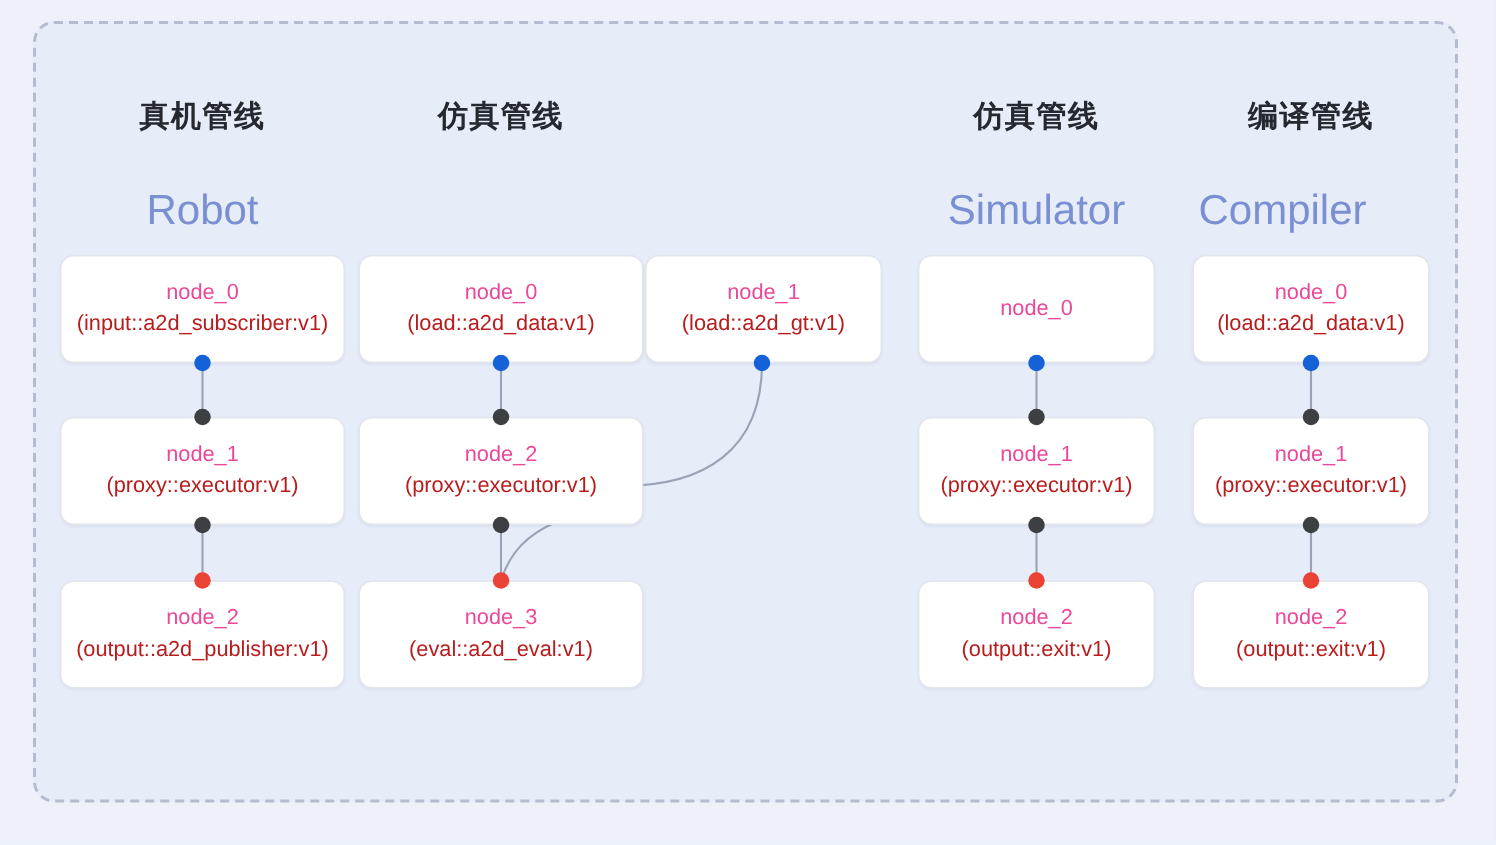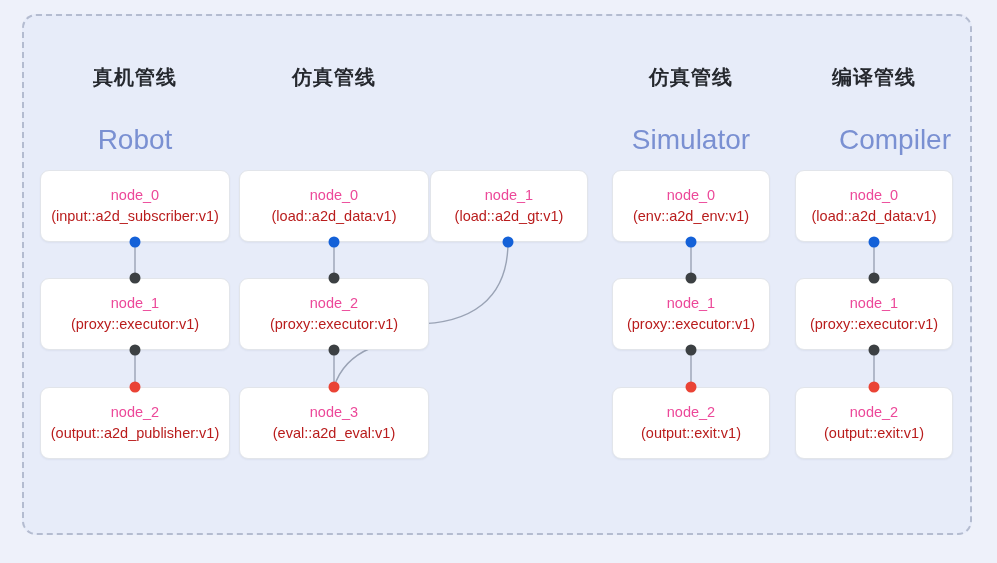--- a/index.html
+++ b/index.html
@@ -119,21 +119,21 @@
     </g>
   </svg>
 
   <div class="col-title-cn" style="left:40px;  top:64px;  width:190px;">真机管线</div>
   <div class="col-title-cn" style="left:239px; top:64px;  width:190px;">仿真管线</div>
   <div class="col-title-cn" style="left:612px; top:64px;  width:158px;">仿真管线</div>
   <div class="col-title-cn" style="left:795px; top:64px;  width:158px;">编译管线</div>
 
   <div class="col-title-en" style="left:40px;  top:124px; width:190px;">Robot</div>
   <div class="col-title-en" style="left:612px; top:124px; width:158px;">Simulator</div>
-  <div class="col-title-en" style="left:793px; top:124px; width:158px;text-align:right;">Compiler</div>
+  <div class="col-title-en" style="left:776px; top:124px; width:158px;">Compiler</div>
 
   <div class="node" style="left:40px; top:170px; width:190px; height:72px;">
     <div class="nname">node_0</div>
     <div class="nspec">(input::a2d_subscriber:v1)</div>
   </div>
   <div class="node" style="left:40px; top:278px; width:190px; height:72px;">
     <div class="nname">node_1</div>
     <div class="nspec">(proxy::executor:v1)</div>
   </div>
   <div class="node" style="left:40px; top:387px; width:190px; height:72px;">
@@ -153,21 +153,20 @@
     <div class="nname">node_2</div>
     <div class="nspec">(proxy::executor:v1)</div>
   </div>
   <div class="node" style="left:239px; top:387px; width:190px; height:72px;">
     <div class="nname">node_3</div>
     <div class="nspec">(eval::a2d_eval:v1)</div>
   </div>
 
   <div class="node" style="left:612px; top:170px; width:158px; height:72px;">
     <div class="nname">node_0</div>
-    <div class="nspec">(env::a2d_env:v1)</div>
   </div>
   <div class="node" style="left:612px; top:278px; width:158px; height:72px;">
     <div class="nname">node_1</div>
     <div class="nspec">(proxy::executor:v1)</div>
   </div>
   <div class="node" style="left:612px; top:387px; width:158px; height:72px;">
     <div class="nname">node_2</div>
     <div class="nspec">(output::exit:v1)</div>
   </div>
 

